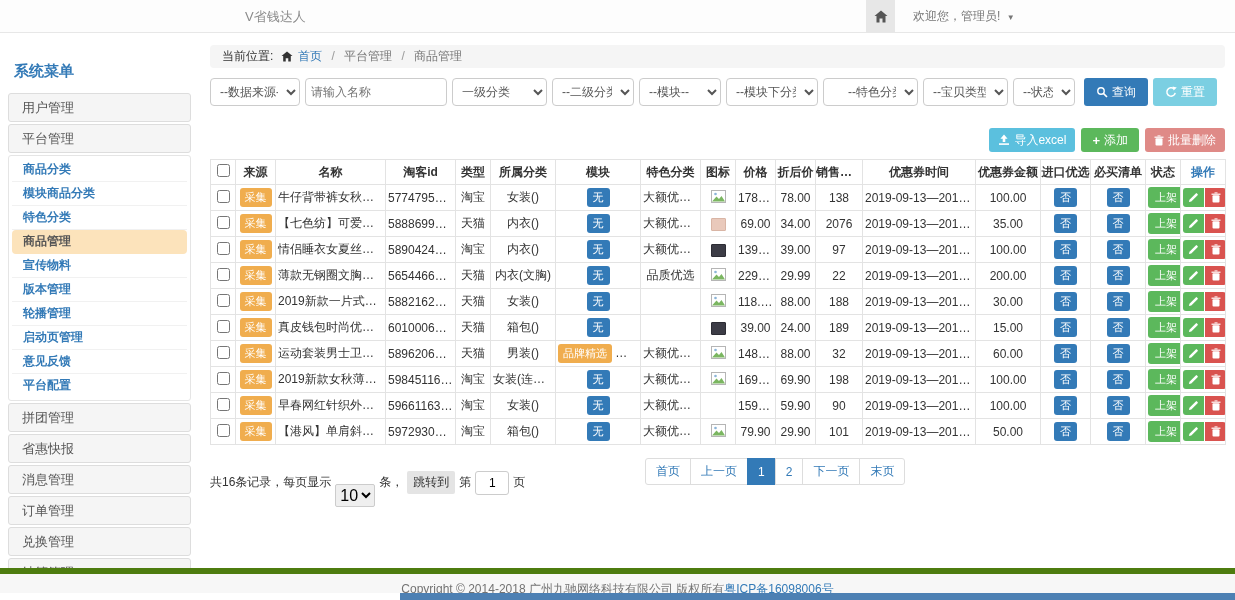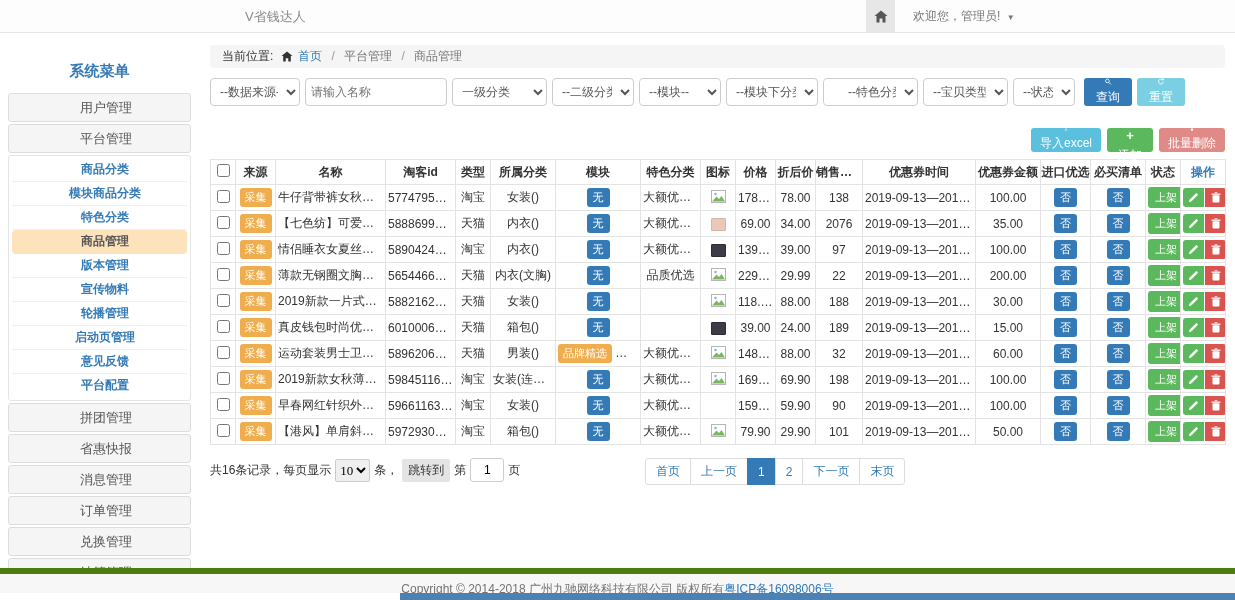--- a/index.html
+++ b/index.html
@@ -8,39 +8,39 @@
 
   
   .topbar { position:absolute; top:0; left:0; right:0; height:33px; background:#fdfdfd; border-bottom:1px solid #e7e7e7; }
   .brand { position:absolute; left:245px; top:0; line-height:33px; font-size:13px; color:#8b8b8b; }
   .top-right { position:absolute; left:866px; top:0; height:32px; display:flex; align-items:center; }
   .home-box { width:29px; height:32px; background:#e7e7e7; display:flex; align-items:center; justify-content:center; cursor:pointer; }
   .welcome { margin-left:18px; font-size:12px; color:#777; cursor:pointer; }
   .caret-txt { font-size:8px; color:#777; margin-left:3px; }
 
   
-  .sidebar { position:absolute; left:8px; top:50px; width:183px;text-align:center; }
+  .sidebar { position:absolute; left:8px; top:50px; width:183px; }
   .sb-title { color:#337ab7; font-weight:bold; font-size:15px; padding:12px 6px 12px 6px; }
   .sb-header { background:#f5f5f5; border:1px solid #ddd; border-radius:3px; height:29px; line-height:27px; padding-left:13px; font-size:13px; color:#555; margin-bottom:2px; cursor:pointer; }
   .sb-sub { background:#fff; border:1px solid #e5e5e5; border-radius:3px; margin-bottom:2px; padding:2px 3px; }
   .sb-link { height:24px; line-height:23px; padding-left:11px; font-size:12px; color:#337ab7; border-bottom:1px solid #f1f1f1; cursor:pointer;font-weight:bold; }
   .sb-link:last-child { border-bottom:none; }
   .sb-link.active { background:#fce3bb; border-radius:4px; color:#555; border-bottom:none; }
 
   
   .main { position:absolute; left:210px; top:45px; width:1015px; }
   .breadcrumb { background:#f5f5f5; border-radius:4px; height:23px; line-height:23px; padding:0 12px; font-size:12px; color:#333; }
   .breadcrumb svg { vertical-align:-2px; margin:0 2px 0 4px; }
   .bc-home { color:#337ab7; text-decoration:none; cursor:pointer; }
   .bc-sep { color:#999; margin:0 6px; }
   .bc-item { color:#777; }
 
   .filters { margin-top:10px; display:flex; align-items:center; gap:5px; }
   .filters select, .filters input[type=text] { height:28px; border:1px solid #ccc; border-radius:4px; font-size:12px; color:#555; padding:0 5px; background:#fff; font-family:inherit; }
-  .btn { border:none; border-radius:3px; color:#fff; font-size:12px; cursor:pointer; display:inline-flex; align-items:center; gap:4px; font-family:inherit;flex-direction:column; }
+  .btn { border:none; border-radius:3px; color:#fff; font-size:12px; cursor:pointer; display:inline-flex; align-items:center; gap:4px; font-family:inherit; }
   .btn-query { background:#337ab7; height:28px; padding:0 12px; margin-left:4px; }
   .btn-reset { background:#7bcfe2; height:28px; padding:0 12px; }
 
   .toolbar { margin-top:22px; display:flex; justify-content:flex-end; gap:6px; }
   .btn-import { background:#5bc0de; height:24px; padding:0 9px; }
   .btn-add { background:#5cb85c; height:24px; padding:0 11px; }
   .btn-add .plus { font-weight:bold; font-size:13px; }
   .btn-batch { background:#df8a87; height:24px; padding:0 9px; }
 
   table.grid { margin-top:7px; width:100%; border-collapse:collapse; table-layout:fixed; font-size:12px; }
@@ -54,21 +54,21 @@
   .op-wrap { display:inline-flex; }
   .btn-edit, .btn-del { width:21px; height:19px; border:none; display:inline-flex; align-items:center; justify-content:center; cursor:pointer; }
   .btn-edit { background:#5cb85c; border-radius:3px 0 0 3px; margin-right:1px; }
   .btn-del { background:#d9534f; border-radius:0 3px 3px 0; }
   .thumb { display:inline-block; width:15px; height:13px; border-radius:1px; vertical-align:middle; }
   .thumb-pink { background:#e9c9bb; border:1px solid #d9b5a5; }
   .thumb-dark { background:#3c3c46; border:1px solid #2c2c34; }
 
   .pager { position:relative; margin-top:13px; height:26px; font-size:12px; color:#333; }
   .pager-left { display:flex; align-items:center; gap:4px; }
-  .pager-left select { height:23px; border:1px solid #ccc; border-radius:2px; font-size:13px; font-family:Liberation Serif, serif; }
+  .pager-left select { height:23px; border:1px solid #ccc; border-radius:2px; font-size:16px; font-family:Liberation Sans, sans-serif;margin-top:26px; }
   .jump { background:#e4e4e4; padding:3px 6px; border-radius:2px; cursor:pointer; }
   .page-in { width:34px; height:24px; border:1px solid #ccc; border-radius:3px; font-size:12px; text-align:center; font-family:inherit; }
   .pager-right { position:absolute; left:435px; top:0; display:flex; }
   .pg-btn { border:1px solid #ddd; background:#fff; color:#337ab7; padding:4px 10px; margin-left:-1px; cursor:pointer; font-size:12px; }
   .pg-btn:first-child { border-radius:3px 0 0 3px; margin-left:0; }
   .pg-btn:last-child { border-radius:0 3px 3px 0; }
   .pg-btn.active { background:#337ab7; border-color:#337ab7; color:#fff; }
 
   .footer { position:absolute; top:568px; left:0; right:0; height:32px; background:#f7f7f7; border-top:6px solid #4d7c0f; text-align:center; line-height:30px; font-size:12px; color:#737373; z-index:5; }
   .icp { color:#337ab7; text-decoration:none; cursor:pointer; }
@@ -98,22 +98,22 @@
   <aside class="sidebar">
     <div class="sb-title">系统菜单</div>
     <nav class="sb-menu" id="sb-menu">
         <div class="sb-header">用户管理</div>
         <div class="sb-header">平台管理</div>
         <div class="sb-sub">
           <div class="sb-link">商品分类</div>
           <div class="sb-link">模块商品分类</div>
           <div class="sb-link">特色分类</div>
           <div class="sb-link active">商品管理</div>
+          <div class="sb-link">宣传物料</div>
           <div class="sb-link">版本管理</div>
-          <div class="sb-link">宣传物料</div>
           <div class="sb-link">轮播管理</div>
           <div class="sb-link">启动页管理</div>
           <div class="sb-link">意见反馈</div>
           <div class="sb-link">平台配置</div>
         </div>
         <div class="sb-header">拼团管理</div>
         <div class="sb-header">省惠快报</div>
         <div class="sb-header">消息管理</div>
         <div class="sb-header">订单管理</div>
         <div class="sb-header">兑换管理</div>

